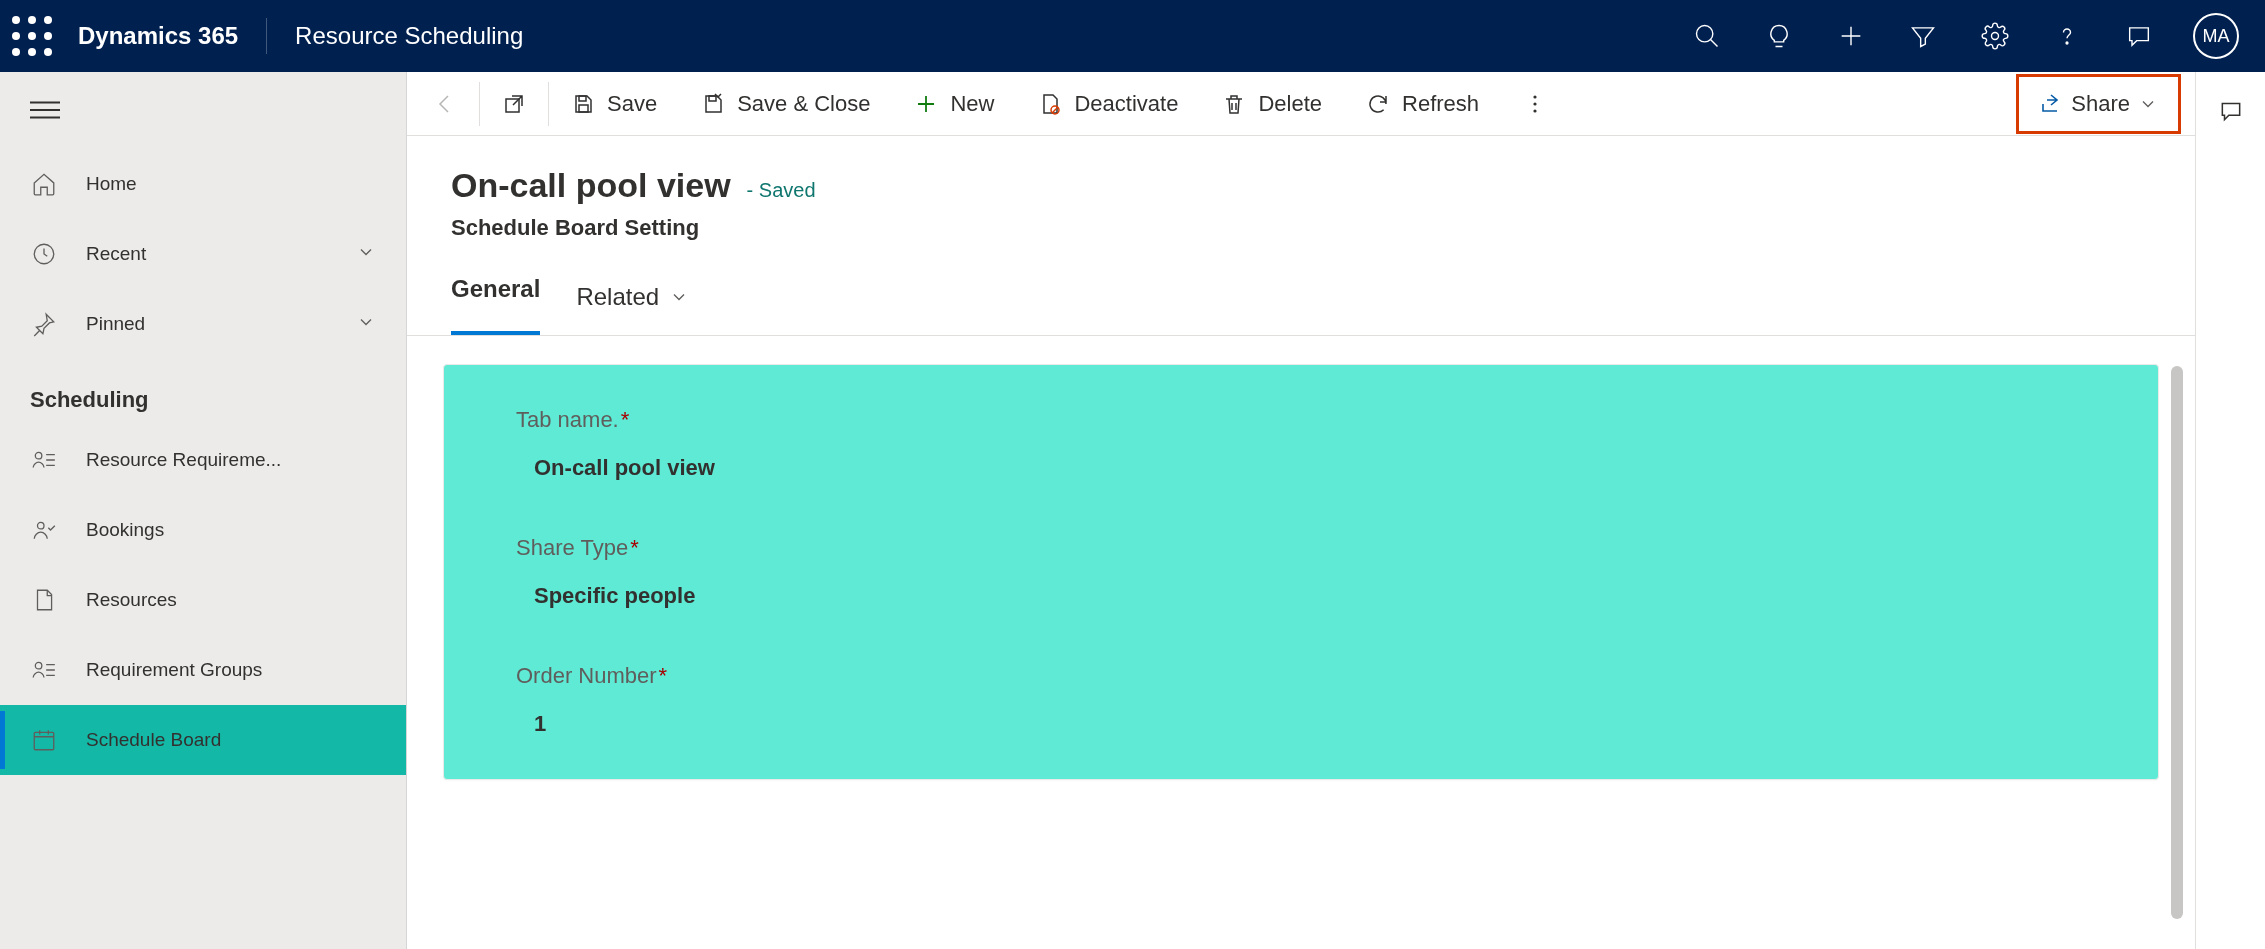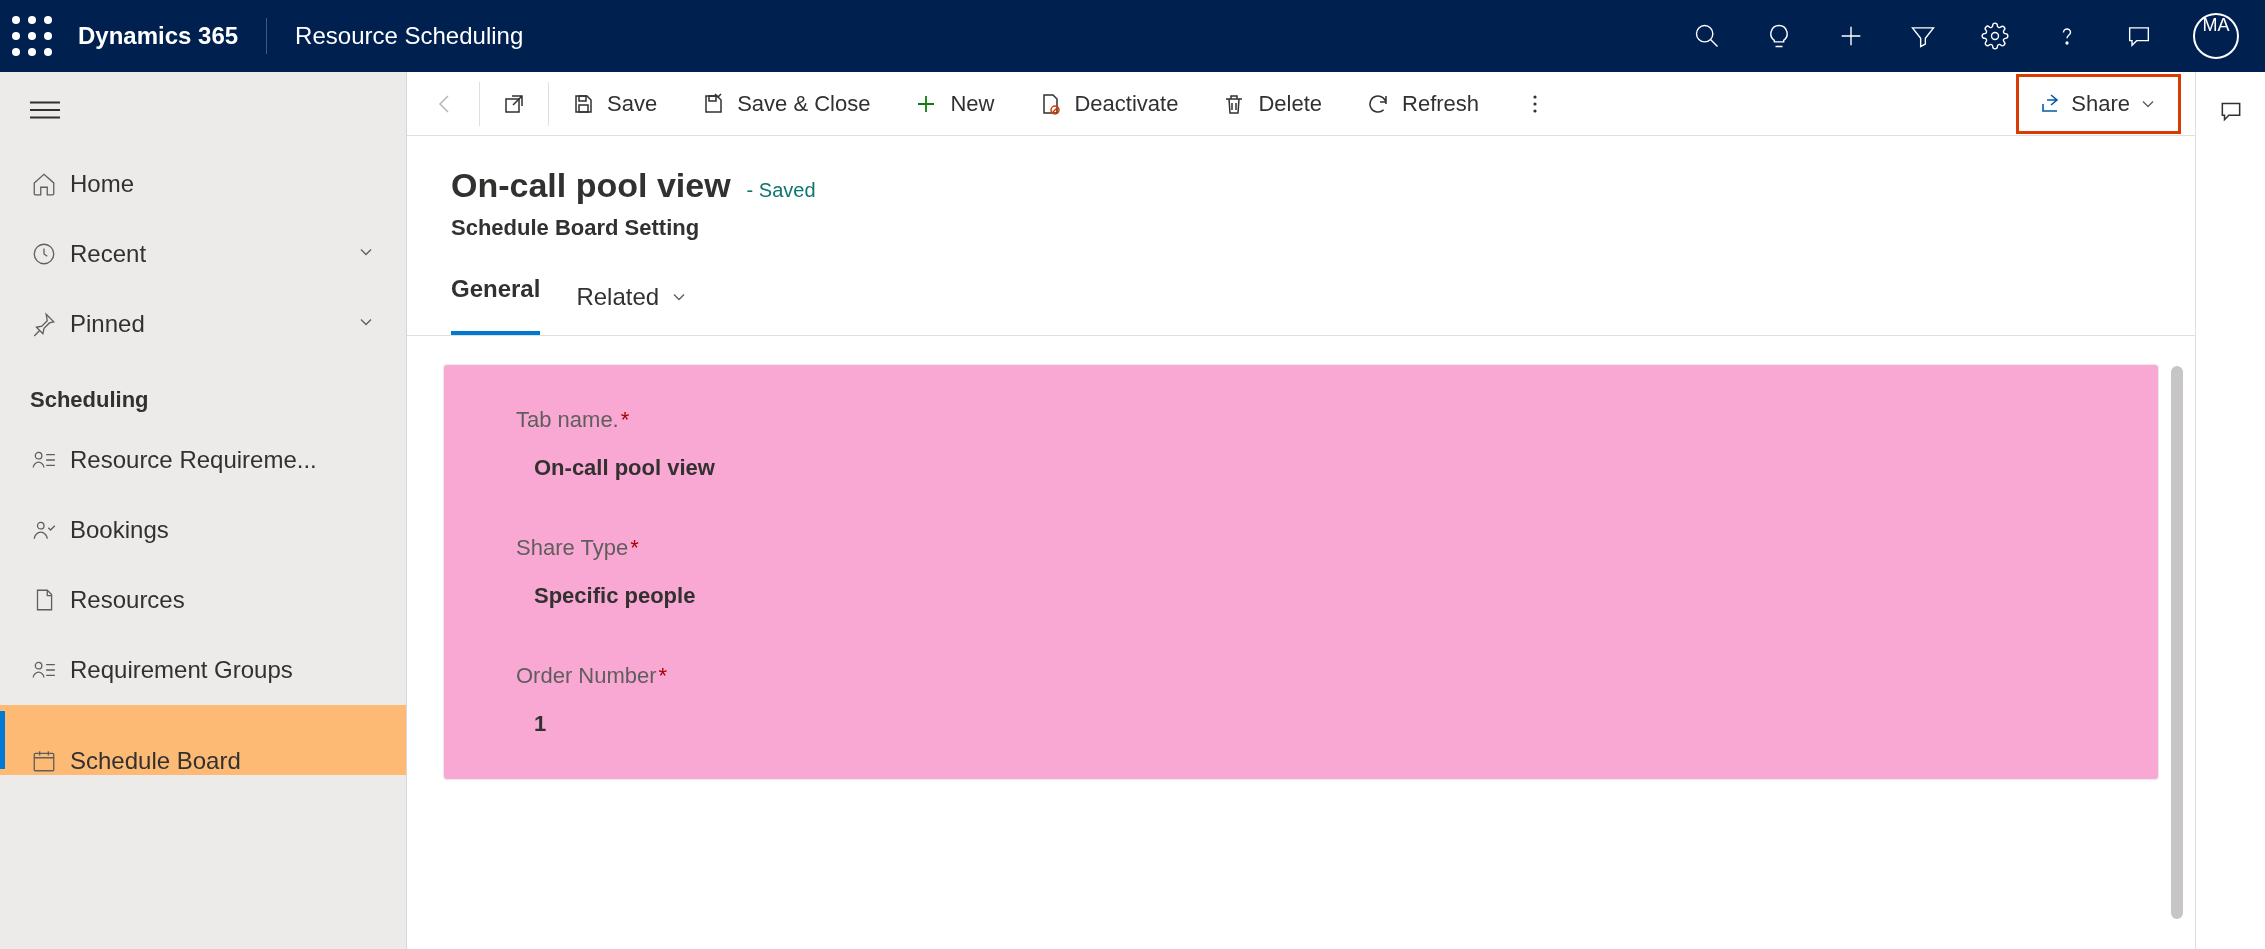--- a/index.html
+++ b/index.html
@@ -54,21 +54,21 @@
       justify-content: center;
       cursor: pointer;
     }
     .top-bar .top-icon svg { width: 28px; height: 28px; fill: none; stroke: #fff; stroke-width: 1.2; }
     .avatar {
       width: 46px;
       height: 46px;
       border-radius: 50%;
       border: 2px solid #fff;
       display: flex;
-      align-items: flex-start;
+      align-items: center;
       justify-content: center;
       font-size: 18px;
       margin: 0 18px;
       cursor: pointer;
     }
 
     
     .layout {
       display: flex;
       height: calc(949px - 72px);
@@ -85,45 +85,44 @@
     .sidebar .sb-toggle {
       padding: 10px 30px 26px 30px;
     }
     .sidebar .sb-toggle svg { width: 30px; height: 20px; }
     .sidebar .sb-item, .sidebar .sb-item-row {
       display: flex;
       align-items: center;
       height: 70px;
       padding: 0 30px;
       cursor: pointer;
-      font-size: 24px;
+      font-size: 19px;
       color: #323130;
-      gap: 12px;
+      gap: 28px;
     }
     .sidebar .sb-item .sb-icon {
       width: 28px;
       height: 28px;
       flex: 0 0 28px;
       display: flex;
       align-items: center;
       justify-content: center;
     }
     .sidebar .sb-item .sb-icon svg { width: 26px; height: 26px; stroke: #605e5c; fill: none; stroke-width: 1.2; }
     .sidebar .sb-item .chev {
       margin-left: auto;
     }
     .sidebar .sb-group-label {
       font-size: 22px;
       font-weight: 600;
       padding: 28px 30px 12px 30px;
     }
     .sidebar .sb-item.active {
-      background: #fdba74;
+      background: #14b8a6;
       position: relative;
-      align-items: flex-end;
     }
     .sidebar .sb-item.active::before {
       content: "";
       position: absolute;
       left: 0;
       top: 6px;
       bottom: 6px;
       width: 5px;
       background: #0078d4;
     }
@@ -216,21 +215,21 @@
       border-bottom: 4px solid #0078d4;
       padding-bottom: 28px;
     }
 
     .form-area {
       padding: 28px 36px 28px 36px;
       flex: 1;
       position: relative;
     }
     .form-card {
-      background: #f9a8d4;
+      background: #5eead4;
       border: 1px solid #eaeaea;
       border-radius: 4px;
       padding: 42px 72px;
       max-width: 1720px;
       box-shadow: 0 1px 2px rgba(0,0,0,0.03);
     }
     .field {
       margin-bottom: 54px;
     }
     .field-label {

